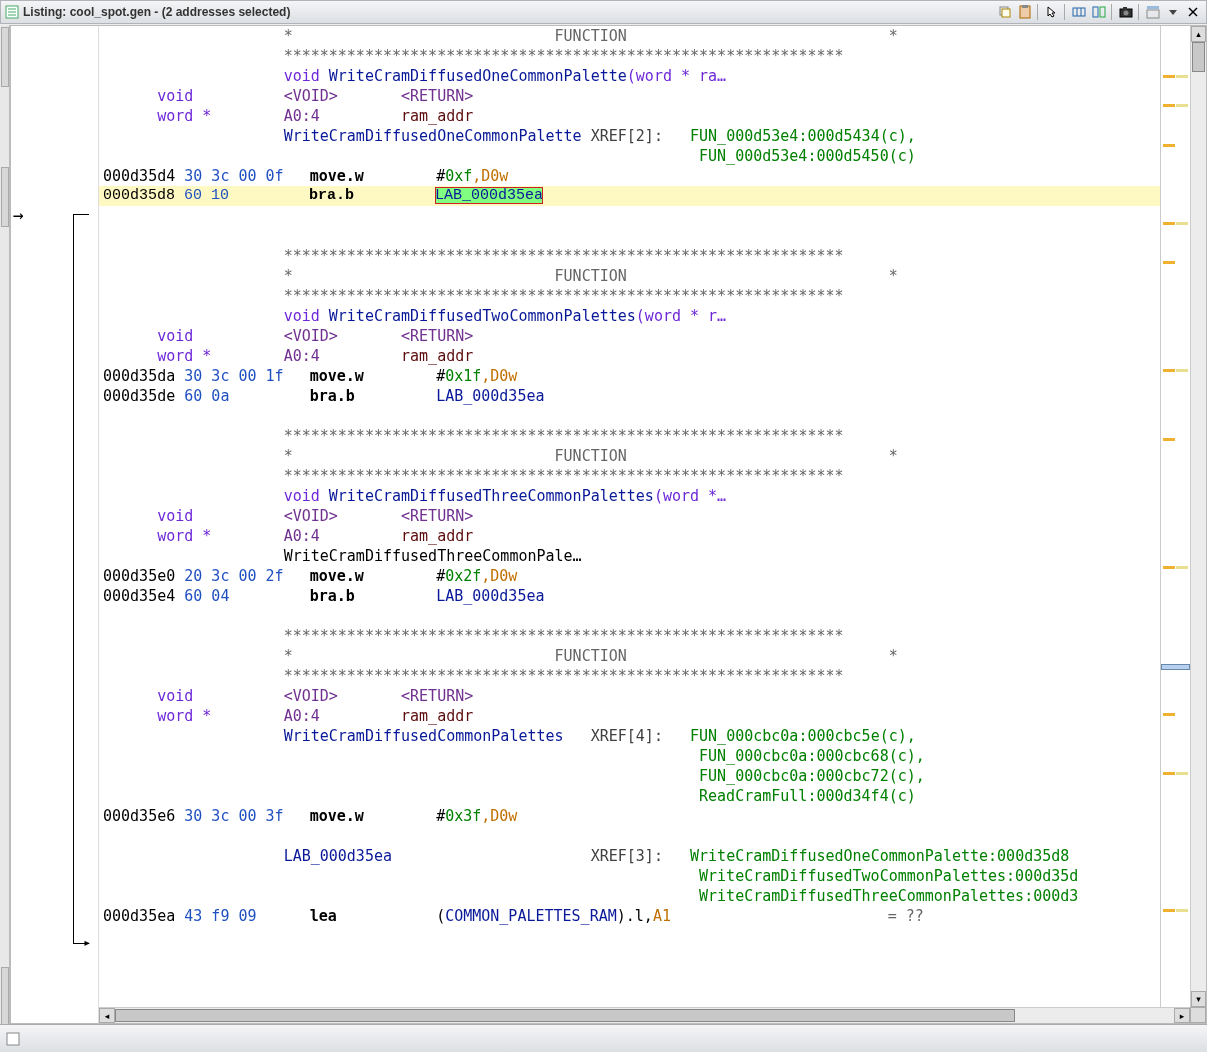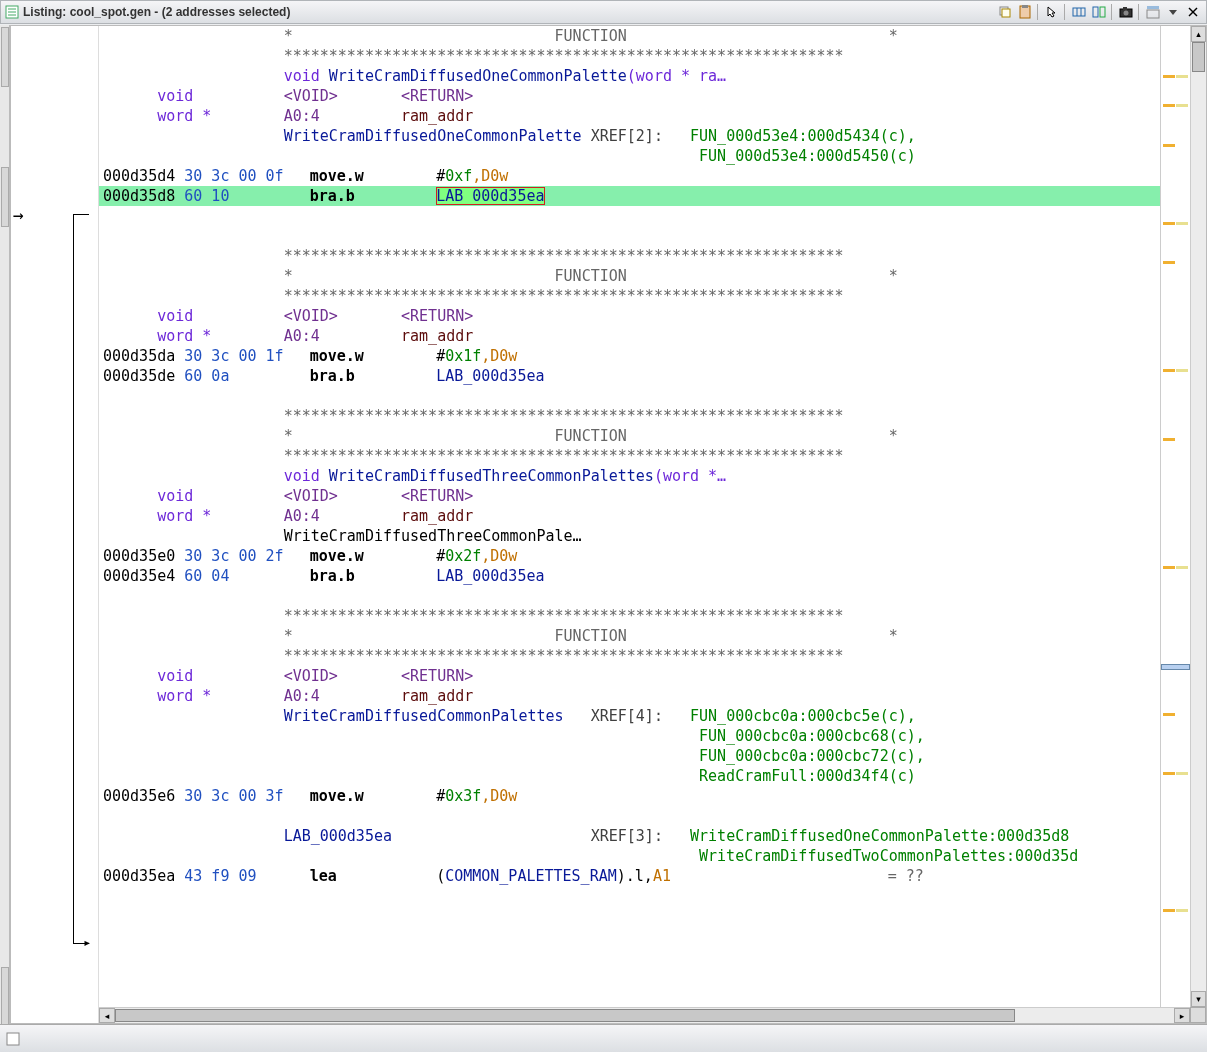--- a/index.html
+++ b/index.html
@@ -20,21 +20,21 @@
 .ovmark2 { position:absolute; right:2px; width:12px; height:3px; background:#e8e090; }
 .vscroll { position:absolute; right:0; top:0; width:16px; bottom:16px; background:#ececec; border-left:1px solid #ccc; }
 .vscroll .up,.vscroll .dn { height:16px; background:#ddd; border:1px solid #aaa; font-size:9px; text-align:center; line-height:14px; }
 .vscroll .dn { position:absolute; bottom:0; left:0; right:0; }
 .vscroll .thumb { position:absolute; left:1px; right:1px; top:16px; height:30px; background:#c8c8c8; border:1px solid #888; }
 .hscroll { position:absolute; left:0; bottom:0; right:16px; height:16px; background:#ececec; border-top:1px solid #ccc; display:flex; }
 .hscroll .lt,.hscroll .rt { width:16px; background:#ddd; border:1px solid #aaa; font-size:9px; text-align:center; line-height:14px; }
 .hscroll .track { flex:1; position:relative; }
 .hscroll .thumb { position:absolute; top:1px; bottom:1px; left:0; width:900px; background:#c8c8c8; border:1px solid #888; }
 .line { white-space:pre; padding-left:4px; }
-.line.hl { background:#86efac; }
+.line.hl { background:#fef9c3;font-family:Liberation Mono, monospace; }
 .addr { color:#000; }
 .bytes { color:#2050c0; }
 .mnem { color:#000; font-weight:bold;padding-left:8px; }
 .txt-blue { color:#6d28d9; }
 .txt-navy { color:#081898; }
 .txt-teal { color:#404040; }
 .txt-green { color:#008000; }
 .txt-purple { color:#703090; }
 .txt-darkred { color:#5c0c0c; }
 .txt-gray { color:#666; }
@@ -142,48 +142,50 @@
 <div class="line">      <span class="txt-blue">word *</span>        <span class="txt-purple">A0:4</span>         <span class="txt-darkred">ram_addr</span></div>
 <div class="line">                    <span class="txt-navy">WriteCramDiffusedOneCommonPalette</span> <span class="txt-teal">XREF[2]:</span>   <span class="txt-green">FUN_000d53e4:000d5434(c)</span><span class="txt-green">, </span></div>
 <div class="line">                                                                  <span class="txt-green">FUN_000d53e4:000d5450(c)</span></div>
 <div class="line"><span class="addr">000d35d4</span><span class="bytes"> 30 3c 00 0f</span>  <span class="mnem">move.w</span>        <span>#</span><span class="txt-green">0xf</span><span class="txt-orange">,D0w</span></div>
 <div class="line hl"><span class="addr">000d35d8</span><span class="bytes"> 60 10</span>        <span class="mnem">bra.b</span>         <span class="sel txt-navy">LAB_000d35ea</span></div>
 <div class="line"> </div>
 <div class="line"> </div>
 <div class="line"><span class="txt-gray">                    </span><span class="txt-gray">**************************************************************</span></div>
 <div class="line"><span class="txt-gray">                    </span><span class="txt-gray">*</span><span class="txt-gray">                             </span><span class="txt-gray">FUNCTION</span><span class="txt-gray">                             </span><span class="txt-gray">*</span></div>
 <div class="line"><span class="txt-gray">                    </span><span class="txt-gray">**************************************************************</span></div>
+<div class="line">                    <span class="txt-blue">void </span><span class="txt-navy">WriteCramDiffusedTwoCommonPalettes</span><span class="txt-blue">(word * r…</span></div>
 <div class="line">      <span class="txt-blue">void</span>          <span class="txt-purple">&lt;VOID&gt;</span>       <span class="txt-purple">&lt;RETURN&gt;</span></div>
 <div class="line">      <span class="txt-blue">word *</span>        <span class="txt-purple">A0:4</span>         <span class="txt-darkred">ram_addr</span></div>
 <div class="line"><span class="addr">000d35da</span><span class="bytes"> 30 3c 00 1f</span>  <span class="mnem">move.w</span>        <span>#</span><span class="txt-green">0x1f</span><span class="txt-orange">,D0w</span></div>
 <div class="line"><span class="addr">000d35de</span><span class="bytes"> 60 0a</span>        <span class="mnem">bra.b</span>         <span class="txt-navy">LAB_000d35ea</span></div>
 <div class="line"> </div>
 <div class="line"><span class="txt-gray">                    </span><span class="txt-gray">**************************************************************</span></div>
 <div class="line"><span class="txt-gray">                    </span><span class="txt-gray">*</span><span class="txt-gray">                             </span><span class="txt-gray">FUNCTION</span><span class="txt-gray">                             </span><span class="txt-gray">*</span></div>
 <div class="line"><span class="txt-gray">                    </span><span class="txt-gray">**************************************************************</span></div>
 <div class="line">                    <span class="txt-blue">void </span><span class="txt-navy">WriteCramDiffusedThreeCommonPalettes</span><span class="txt-blue">(word *…</span></div>
 <div class="line">      <span class="txt-blue">void</span>          <span class="txt-purple">&lt;VOID&gt;</span>       <span class="txt-purple">&lt;RETURN&gt;</span></div>
 <div class="line">      <span class="txt-blue">word *</span>        <span class="txt-purple">A0:4</span>         <span class="txt-darkred">ram_addr</span></div>
 <div class="line">                    <span class="txt-black">WriteCramDiffusedThreeCommonPale…</span></div>
-<div class="line"><span class="addr">000d35e0</span><span class="bytes"> 30 3c 00 2f</span>  <span class="mnem">move.w</span>        <span>#</span><span class="txt-green">0x2f</span><span class="txt-orange">,D0w</span></div>
+<div class="line"><span class="addr">000d35e0</span><span class="bytes"> 20 3c 00 2f</span>  <span class="mnem">move.w</span>        <span>#</span><span class="txt-green">0x2f</span><span class="txt-orange">,D0w</span></div>
 <div class="line"><span class="addr">000d35e4</span><span class="bytes"> 60 04</span>        <span class="mnem">bra.b</span>         <span class="txt-navy">LAB_000d35ea</span></div>
 <div class="line"> </div>
 <div class="line"><span class="txt-gray">                    </span><span class="txt-gray">**************************************************************</span></div>
 <div class="line"><span class="txt-gray">                    </span><span class="txt-gray">*</span><span class="txt-gray">                             </span><span class="txt-gray">FUNCTION</span><span class="txt-gray">                             </span><span class="txt-gray">*</span></div>
 <div class="line"><span class="txt-gray">                    </span><span class="txt-gray">**************************************************************</span></div>
 <div class="line">      <span class="txt-blue">void</span>          <span class="txt-purple">&lt;VOID&gt;</span>       <span class="txt-purple">&lt;RETURN&gt;</span></div>
 <div class="line">      <span class="txt-blue">word *</span>        <span class="txt-purple">A0:4</span>         <span class="txt-darkred">ram_addr</span></div>
 <div class="line">                    <span class="txt-navy">WriteCramDiffusedCommonPalettes</span>   <span class="txt-teal">XREF[4]:</span>   <span class="txt-green">FUN_000cbc0a:000cbc5e(c)</span><span class="txt-green">, </span></div>
 <div class="line">                                                                  <span class="txt-green">FUN_000cbc0a:000cbc68(c)</span><span class="txt-green">, </span></div>
 <div class="line">                                                                  <span class="txt-green">FUN_000cbc0a:000cbc72(c)</span><span class="txt-green">, </span></div>
 <div class="line">                                                                  <span class="txt-green">ReadCramFull:000d34f4(c)</span></div>
 <div class="line"><span class="addr">000d35e6</span><span class="bytes"> 30 3c 00 3f</span>  <span class="mnem">move.w</span>        <span>#</span><span class="txt-green">0x3f</span><span class="txt-orange">,D0w</span></div>
 <div class="line"> </div>
 <div class="line">                    <span class="txt-navy">LAB_000d35ea</span>                      <span class="txt-teal">XREF[3]:</span>   <span class="txt-green">WriteCramDiffusedOneCommonPalette:000d35d8</span></div>
 <div class="line">                                                                  <span class="txt-green">WriteCramDiffusedTwoCommonPalettes:000d35d</span></div>
+<div class="line">                                                                  <span class="txt-green">WriteCramDiffusedThreeCommonPalettes:000d3</span></div>
 <div class="line"><span class="addr">000d35ea</span><span class="bytes"> 43 f9 09</span>     <span class="mnem">lea</span>           <span>(</span><span class="txt-navy">COMMON_PALETTES_RAM</span><span>).l,</span><span class="txt-orange">A1</span>                        <span class="txt-gray">= ??</span></div>
     </div>
 
     <div class="overview">
       <div class="ovmark" style="top:5%"></div>
         <div class="ovmark2" style="top:5%"></div>
       <div class="ovmark" style="top:8%"></div>
         <div class="ovmark2" style="top:8%"></div>
       <div class="ovmark" style="top:12%"></div>
       <div class="ovmark" style="top:20%"></div>

